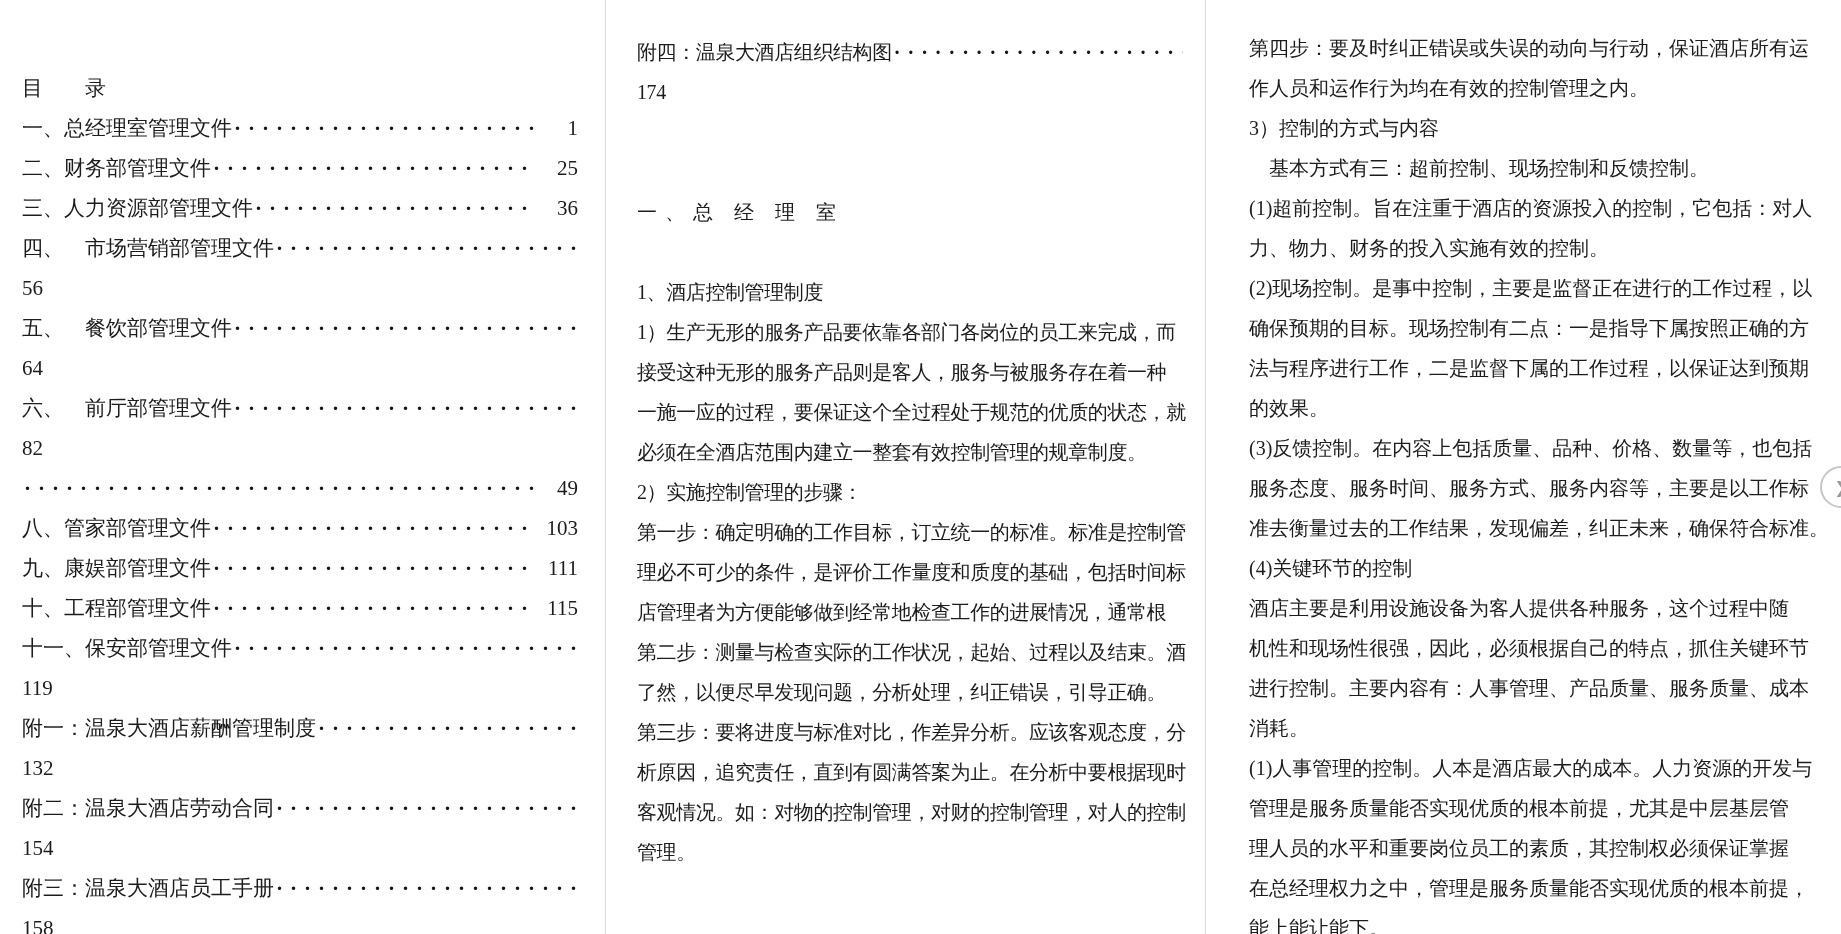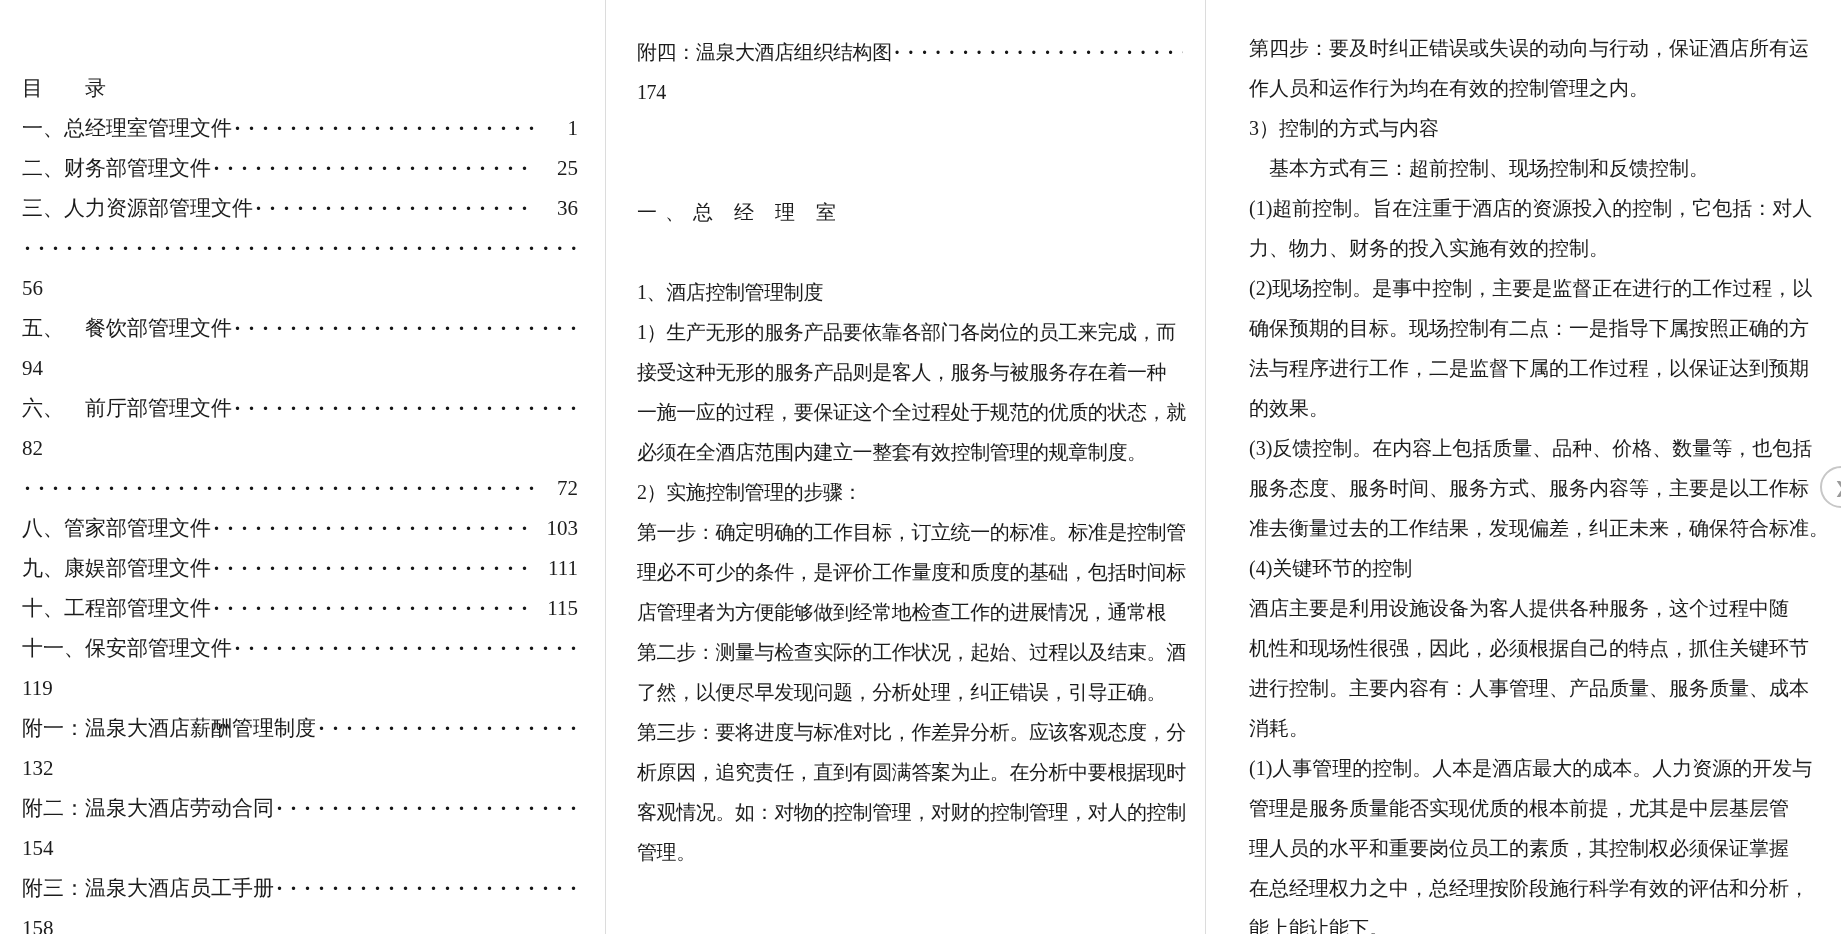--- a/index.html
+++ b/index.html
@@ -85,48 +85,49 @@
         <span class="t">二、财务部管理文件</span>
         <span class="leader">································································································································································</span>
         <span class="page-num">25</span>
       </div>
         <div class="line toc-row">
         <span class="t">三、人力资源部管理文件</span>
         <span class="leader">································································································································································</span>
         <span class="page-num">36</span>
       </div>
         <div class="line toc-row no-page">
+        <span class="t">四、　市场营销部管理文件</span>
         <span class="leader">································································································································································</span>
 
       </div>
         <div class="line toc-row no-leader no-page">
         <span class="t">56</span>
 
       </div>
         <div class="line toc-row no-page">
         <span class="t">五、　餐饮部管理文件</span>
         <span class="leader">································································································································································</span>
 
       </div>
         <div class="line toc-row no-leader no-page">
-        <span class="t">94</span>
+        <span class="t">64</span>
 
       </div>
         <div class="line toc-row no-page">
         <span class="t">六、　前厅部管理文件</span>
         <span class="leader">································································································································································</span>
 
       </div>
         <div class="line toc-row no-leader no-page">
         <span class="t">82</span>
 
       </div>
         <div class="line toc-row">
         <span class="leader">································································································································································</span>
-        <span class="page-num">72</span>
+        <span class="page-num">49</span>
       </div>
         <div class="line toc-row">
         <span class="t">八、管家部管理文件</span>
         <span class="leader">································································································································································</span>
         <span class="page-num">103</span>
       </div>
         <div class="line toc-row">
         <span class="t">九、康娱部管理文件</span>
         <span class="leader">································································································································································</span>
         <span class="page-num">111</span>
@@ -346,21 +347,21 @@
       </div>
         <div class="line body-row no-page">
         <span class="t">管理是服务质量能否实现优质的根本前提，尤其是中层基层管</span>
 
       </div>
         <div class="line body-row no-page">
         <span class="t">理人员的水平和重要岗位员工的素质，其控制权必须保证掌握</span>
 
       </div>
         <div class="line body-row no-page">
-        <span class="t">在总经理权力之中，总经理按阶段施行科学有效的评估和分析，</span>
+        <span class="t">在总经理权力之中，管理是服务质量能否实现优质的根本前提，</span>
 
       </div>
         <div class="line body-row no-page">
         <span class="t">能上能让能下。</span>
 
       </div>
       </div>
   </section>
 
   <div class="next-btn">

